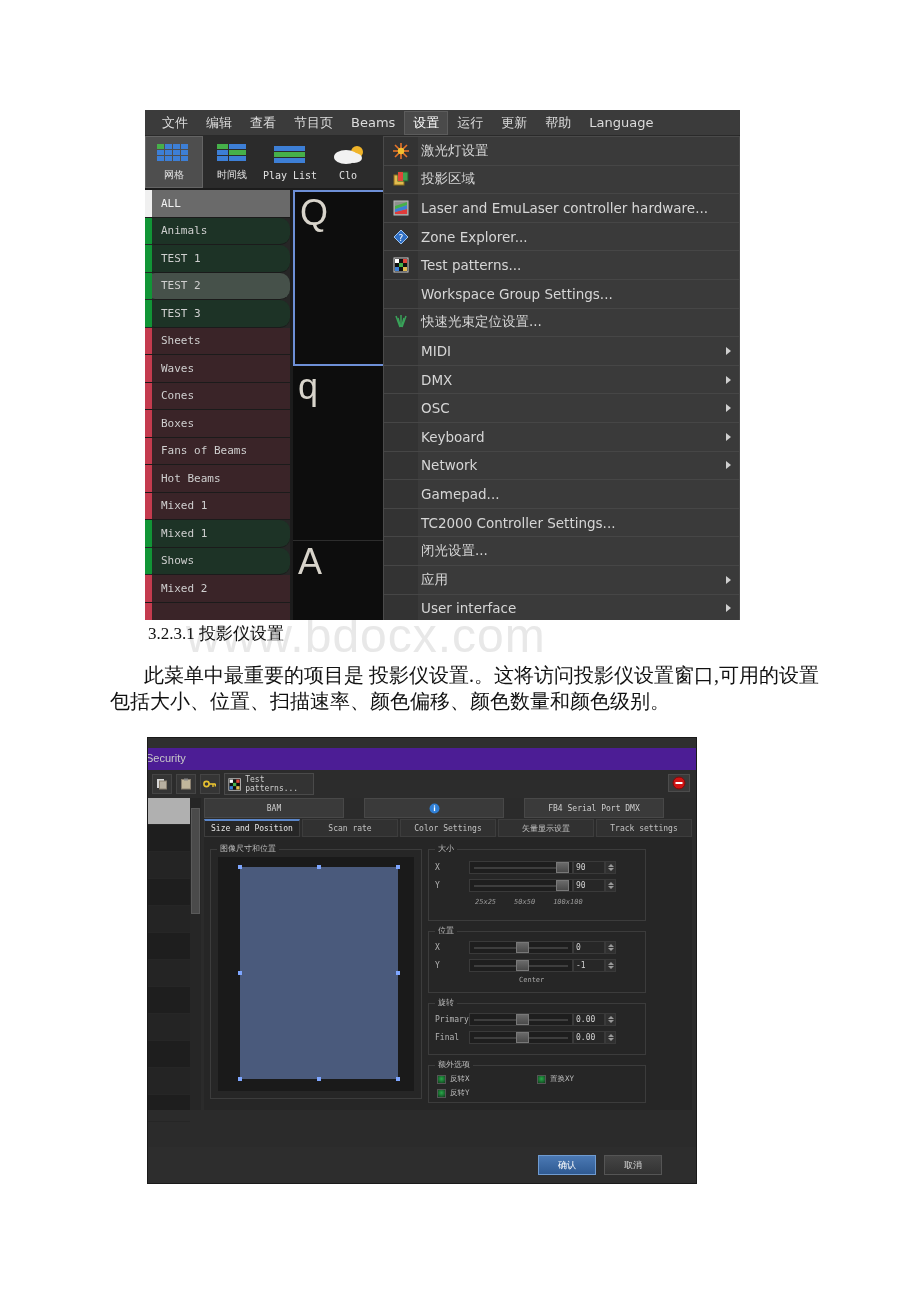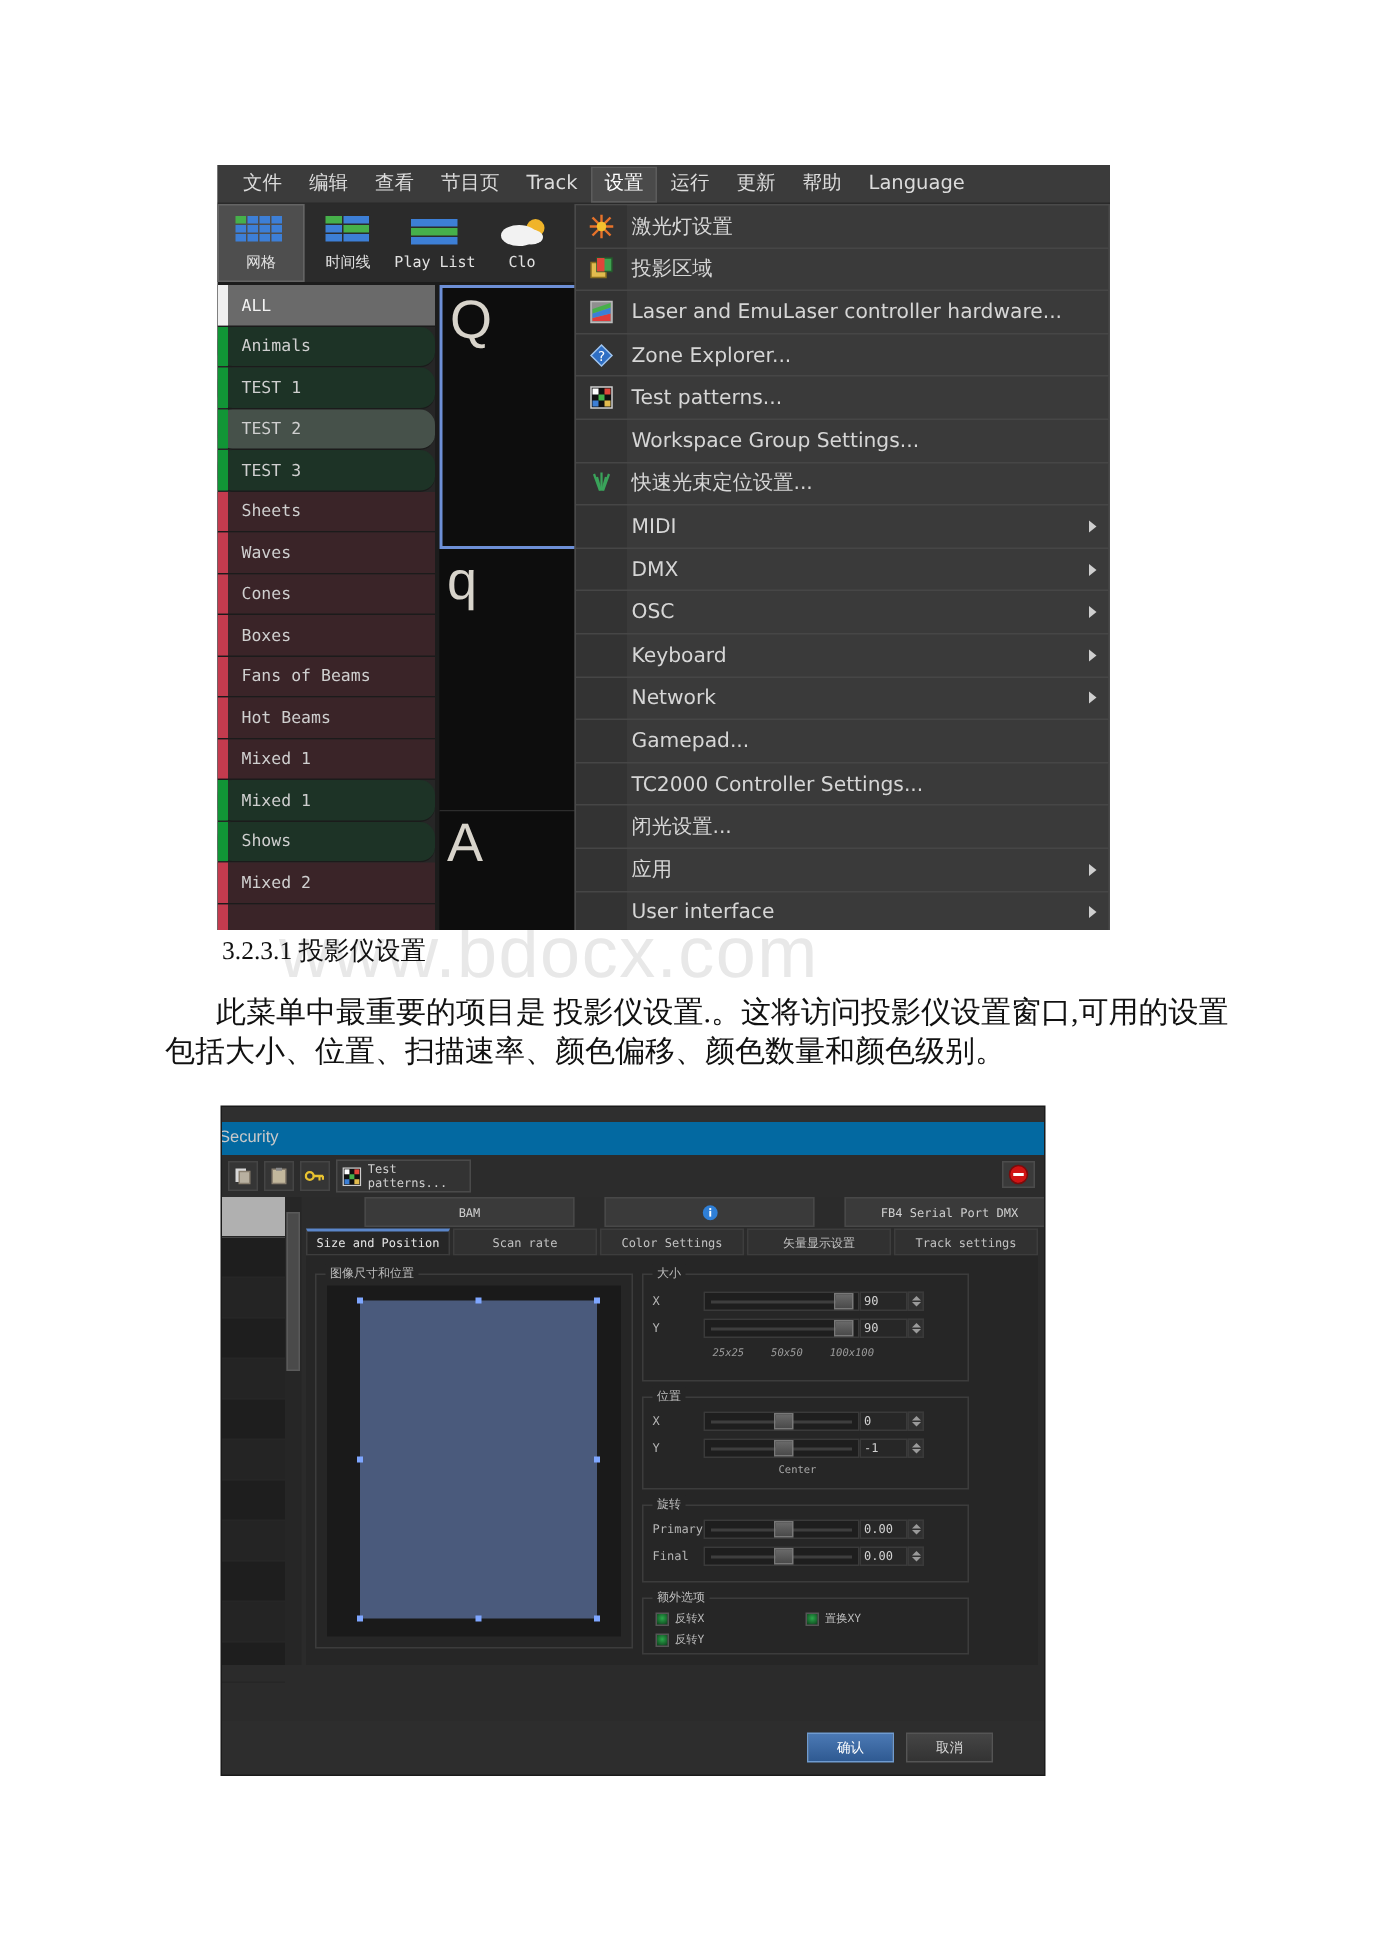--- a/index.html
+++ b/index.html
@@ -232,21 +232,21 @@
     font-family: "DejaVu Sans Mono", monospace;
     overflow: hidden;
     box-shadow: 0 0 0 1px #1a1a1a;
   }
   .s2-titlebar {
     position: absolute; left:0; top:0; width:548px; height: 10px;
     background: #2f2f2f;
   }
   .s2-secbar {
     position: absolute; left:0; top:10px; width:548px; height: 22px;
-    background: #0369a1;
+    background: #4c1d95;
   }
   .s2-secbar .t {
     font-family: "Liberation Sans", sans-serif;
     font-size: 11px; color: #c9c9c9;
     position:absolute; left: -2px; top: 4px;
   }
   .s2-tools {
     position: absolute; left:0; top:32px; width:548px; height:28px;
     background: #2c2c2c;
     display:flex; align-items:center; gap:4px; padding-left:4px;
@@ -296,21 +296,21 @@
   .s2-scroll .thumb {
     position:absolute; left:1px; top:10px;
     width:9px; height:106px; background:#4a4a4a; border:1px solid #5a5a5a;
     box-sizing:border-box;
   }
 
   
   .s2-topTabs {
     position: absolute; left: 56px; top: 60px;
     width: 460px; height: 20px;
-    display: flex; gap: 20px; margin-left: 39px;
+    display: flex; gap: 20px;
   }
   .ttab {
     flex: 1;
     background: #3a3a3a;
     border: 1px solid #484848;
     display:flex;align-items:center;justify-content:center;
     font-size: 8px; color: #cfcfcf;
     box-sizing: border-box;
   }
   .s2-subTabs {
@@ -457,21 +457,21 @@
 
 <div class="watermark">www.bdocx.com</div>
 
 <div class="shot1">
 
   <div class="menubar">
     <div class="mi">文件</div>
     <div class="mi">编辑</div>
     <div class="mi">查看</div>
     <div class="mi">节目页</div>
-    <div class="mi">Track</div>
+    <div class="mi">Beams</div>
     <div class="mi active">设置</div>
     <div class="mi">运行</div>
     <div class="mi">更新</div>
     <div class="mi">帮助</div>
     <div class="mi">Language</div>
   </div>
 
   <div class="toolbar">
     <div class="tbtn sel">
       <svg class="glyph" viewBox="0 0 38 24">

